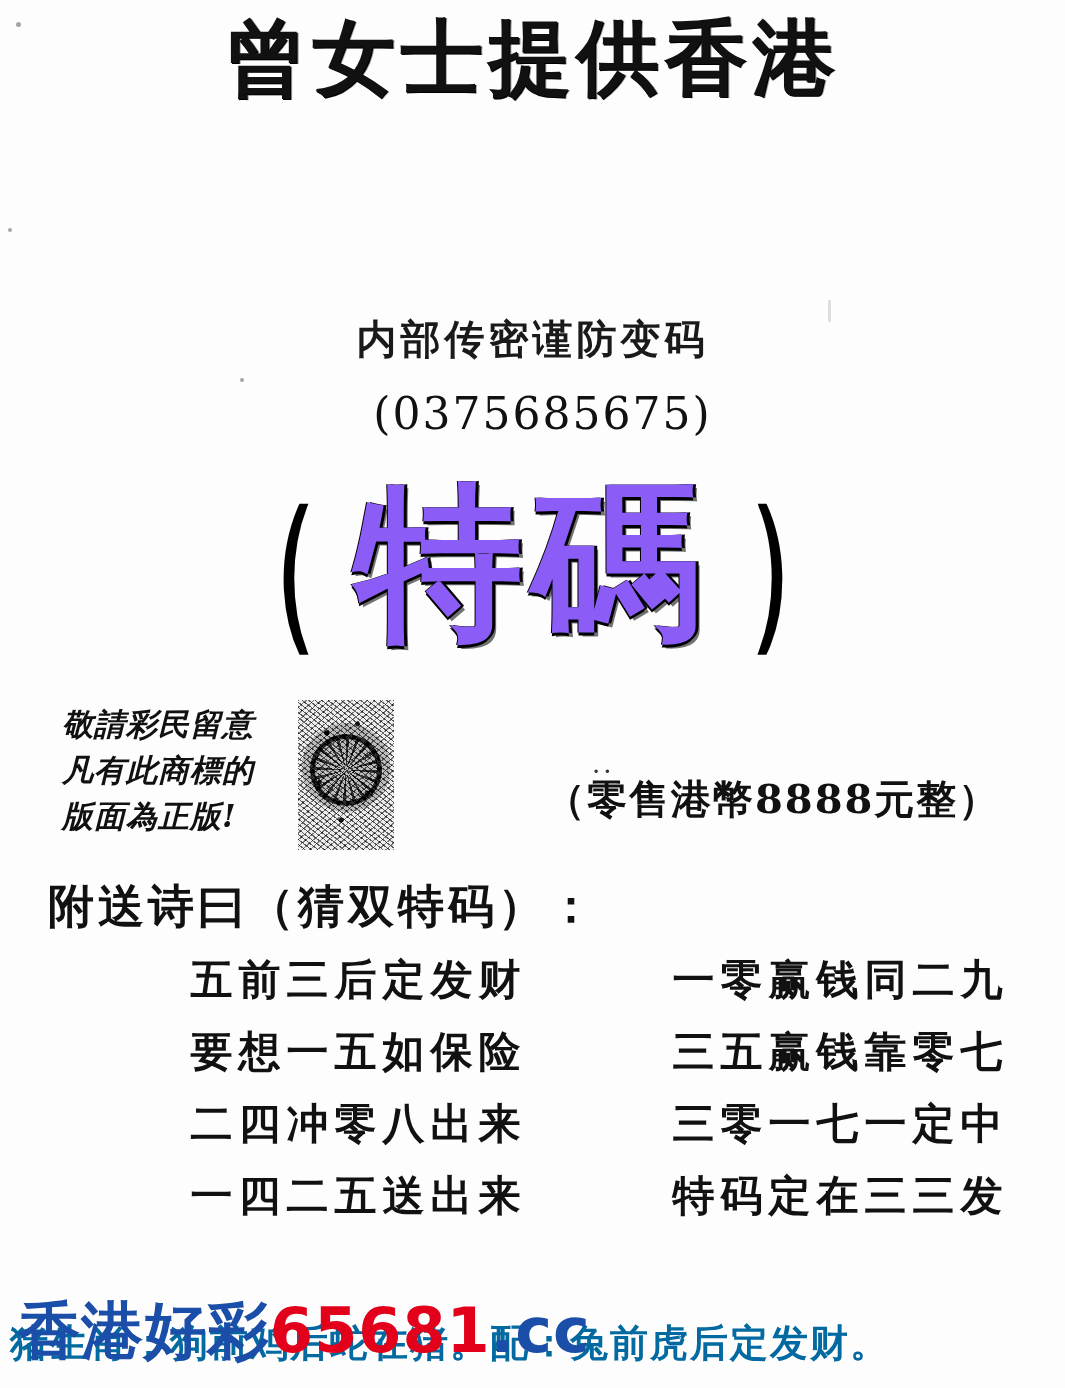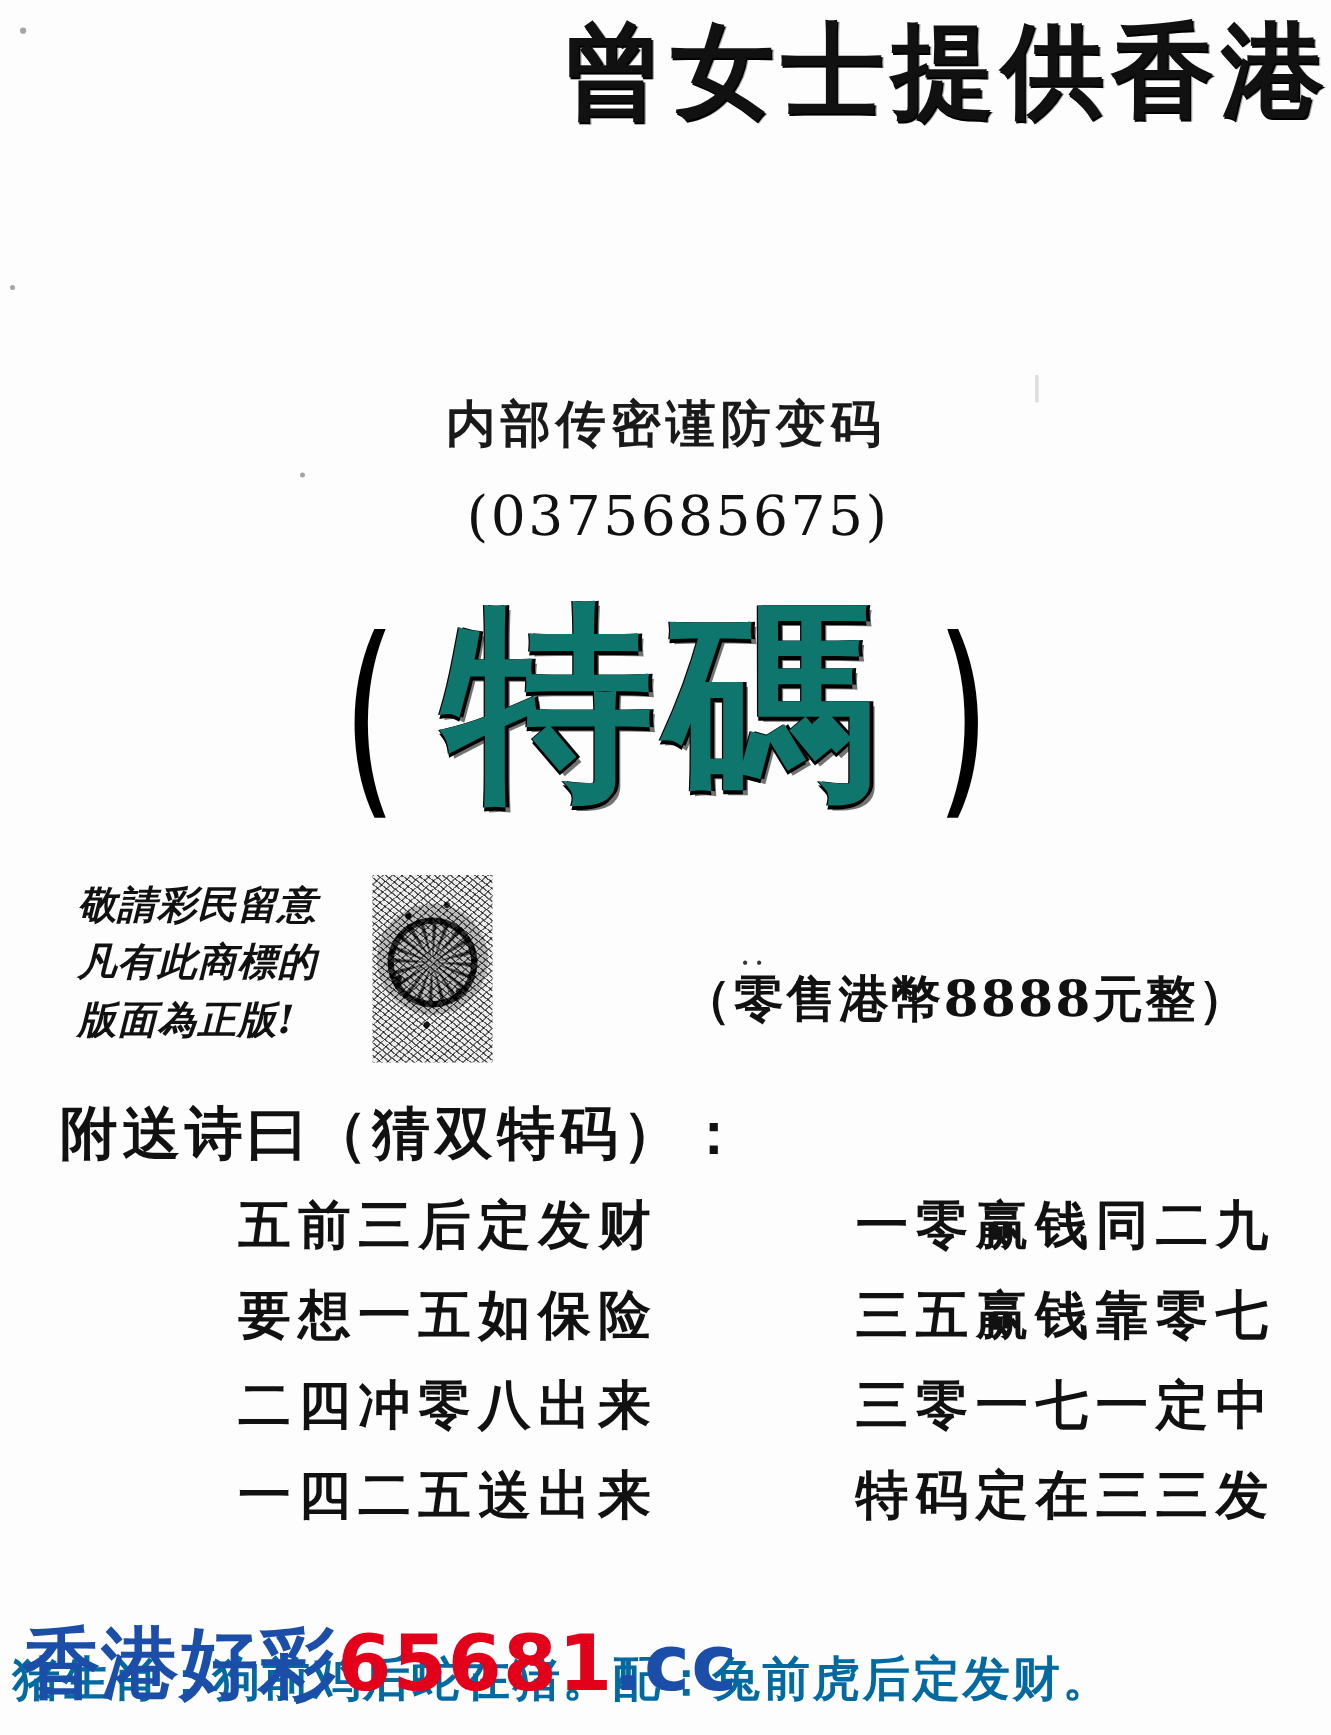--- a/index.html
+++ b/index.html
@@ -19,21 +19,21 @@
     position: absolute;
     inset: 0;
     background: #fdfdfd;
   }
   
   .title-main {
     position: absolute;
     top: 14px;
     left: 0;
     width: 1065px;
-    text-align: right;
+    text-align: center;
     font-family: "DejaVu Serif", serif;
     font-weight: 700;
     font-size: 82px;
     letter-spacing: 6px;
     line-height: 1.05;
     color: #111;
     text-shadow: 1px 1px 0 #000, 2px 1px 0 rgba(0,0,0,0.35);
   }
   .title-sub {
     position: absolute;
@@ -91,21 +91,21 @@
     display: inline-block;
     transform: scaleX(0.6);
   }
   .brush-text {
     font-size: 168px;
     font-weight: 700;
     font-family: "DejaVu Sans", sans-serif;
     letter-spacing: 10px;
     line-height: 1;
     vertical-align: middle;
-    color: #0f766e;
+    color: #8b5cf6;
     text-shadow:
        3px 0 0 #000,
       -1px 0 0 #000,
        0 3px 0 #000,
        4px 4px 0 rgba(0,0,0,0.55);
   }
   
   .notice {
     position: absolute;
     top: 702px;
@@ -185,21 +185,21 @@
   .poem-cell {
     width: 360px;
     font-size: 42px;
     font-weight: 700;
     letter-spacing: 6px;
     font-family: "DejaVu Serif", serif;
     color: #111;
     white-space: nowrap;
   }
   .poem-cell.left { text-align: center; padding-left: 134px; }
-  .poem-cell.right { text-align: right; padding-left: 0; }
+  .poem-cell.right { text-align: center; padding-left: 0; }
   
   .bottom-line {
     position: absolute;
     top: 1318px;
     left: 10px;
     width: 1050px;
     font-size: 38px;
     font-weight: 700;
     letter-spacing: 2px;
     color: #0369a1;

